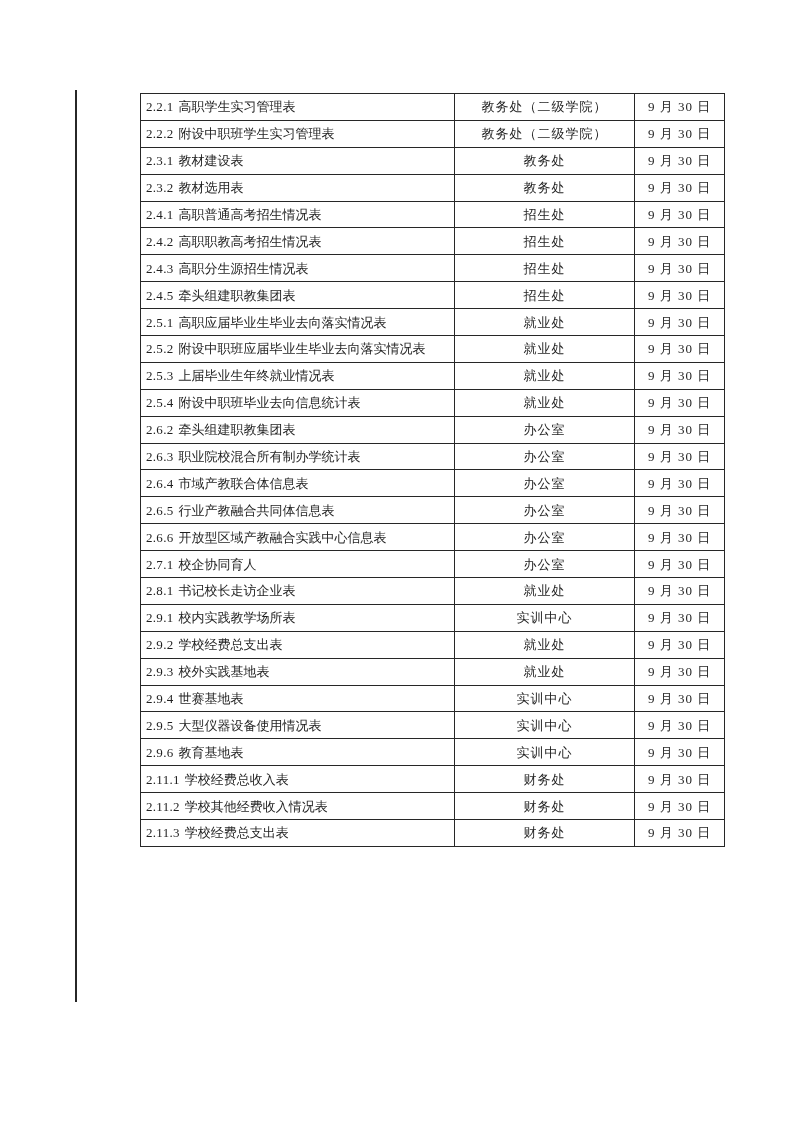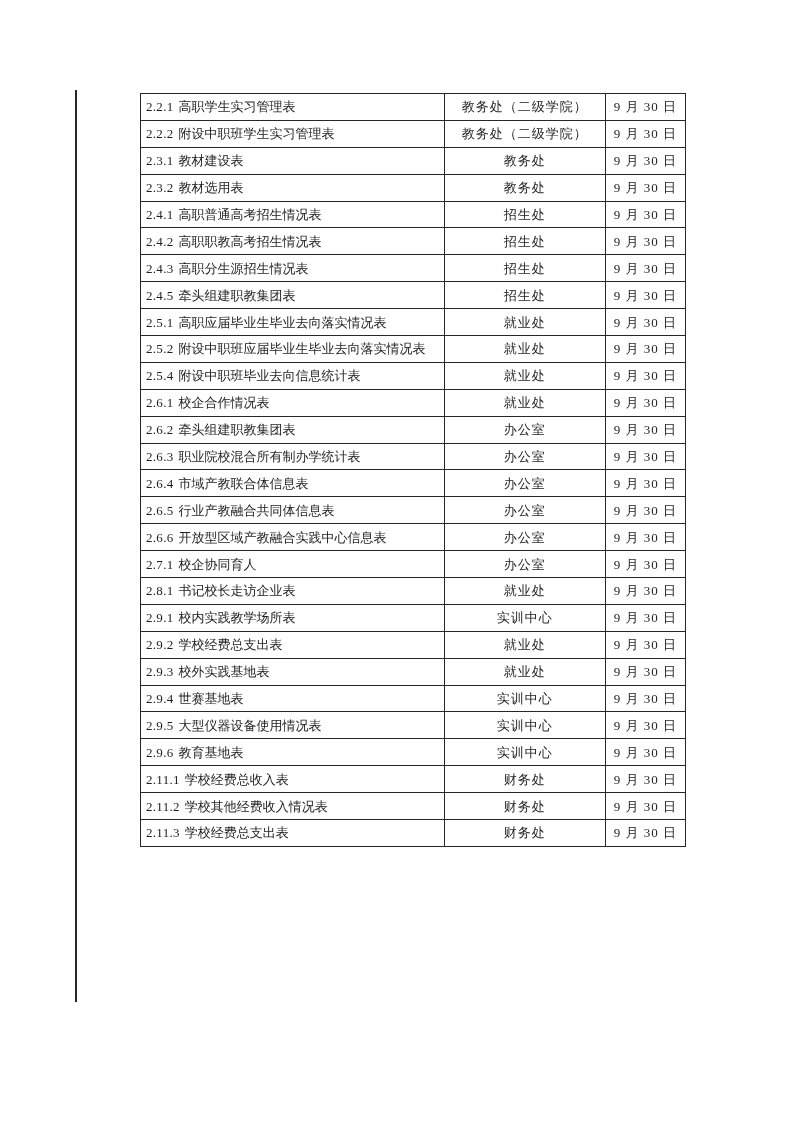--- a/index.html
+++ b/index.html
@@ -2,21 +2,21 @@
 <html><head>
 <meta charset="utf-8">
 <style>
   html, body {
     margin: 0;
     padding: 0;
     background: #ffffff;
   }
   .page {
     position: relative;
-    width: 686px;
+    width: 793px;
     height: 1122px;
     background: #ffffff;
     font-family: "Liberation Serif", "DejaVu Serif", serif;
     color: #1f1f1f;
     overflow: hidden;
   }
   
   .outer-left-rule {
     position: absolute;
     left: 75px;
@@ -143,28 +143,28 @@
     </tr>
         <tr>
       <td class="cell-form">
         <span class="form-id">2.5.2</span><span class="form-name">附设中职班应届毕业生毕业去向落实情况表</span>
       </td>
       <td class="cell-dept">就业处</td>
       <td class="cell-date">9 月 30 日</td>
     </tr>
         <tr>
       <td class="cell-form">
+        <span class="form-id">2.5.3</span><span class="form-name">上届毕业生年终就业情况表</span>
+      </td>
+      <td class="cell-dept">就业处</td>
+      <td class="cell-date">9 月 30 日</td>
+    </tr>
+        <tr>
+      <td class="cell-form">
         <span class="form-id">2.5.4</span><span class="form-name">附设中职班毕业去向信息统计表</span>
-      </td>
-      <td class="cell-dept">就业处</td>
-      <td class="cell-date">9 月 30 日</td>
-    </tr>
-        <tr>
-      <td class="cell-form">
-        <span class="form-id">2.6.1</span><span class="form-name">校企合作情况表</span>
       </td>
       <td class="cell-dept">就业处</td>
       <td class="cell-date">9 月 30 日</td>
     </tr>
         <tr>
       <td class="cell-form">
         <span class="form-id">2.6.2</span><span class="form-name">牵头组建职教集团表</span>
       </td>
       <td class="cell-dept">办公室</td>
       <td class="cell-date">9 月 30 日</td>

